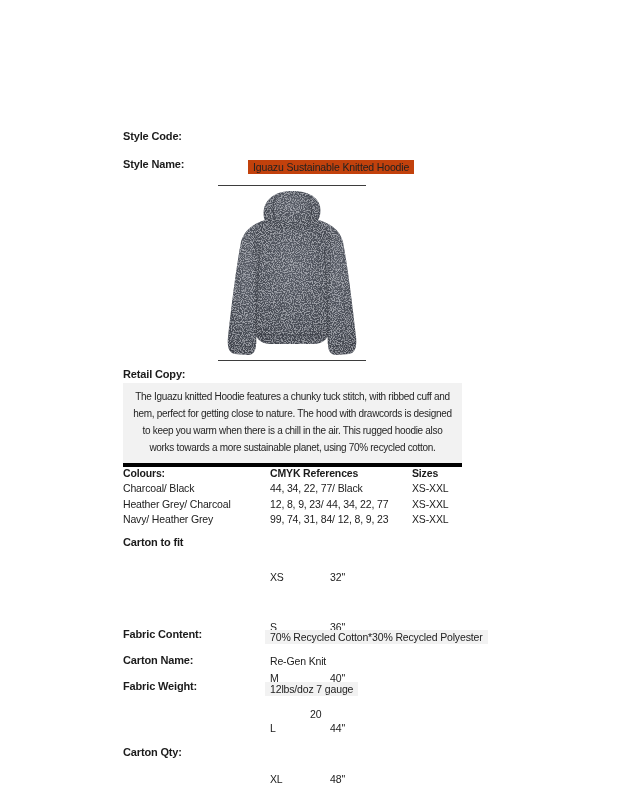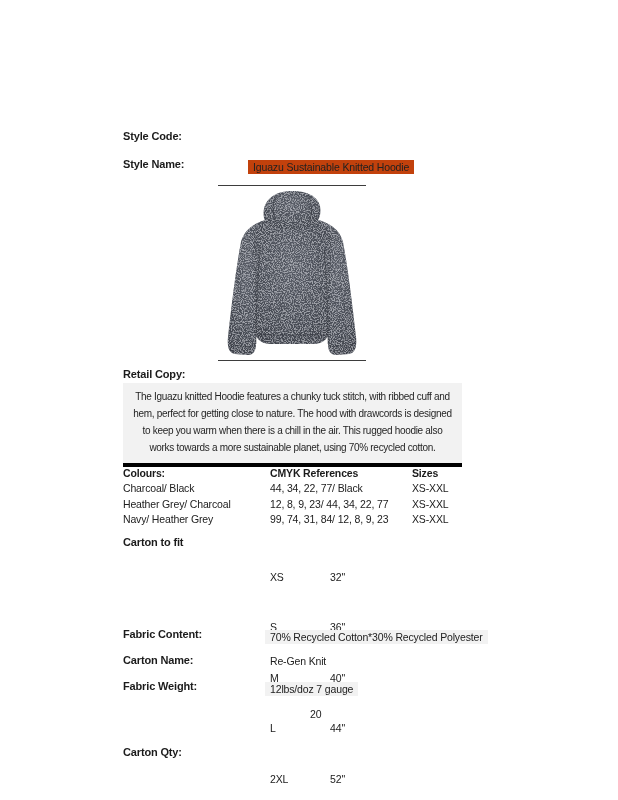--- a/index.html
+++ b/index.html
@@ -124,20 +124,24 @@
     </div>
     <div class="srow">
       <span class="cB val">M</span>
       <span class="cC val">40"</span>
     </div>
     <div class="srow">
       <span class="cB val">L</span>
       <span class="cC val">44"</span>
     </div>
     <div class="srow">
+      <span class="cB val">XL</span>
+      <span class="cC val">48"</span>
+    </div>
+    <div class="srow">
       <span class="cB val">2XL</span>
       <span class="cC val">52"</span>
     </div>
   </div>
 
   <div class="abs lbl" style="left:123px;top:628px;">Fabric Content:</div>
   <div class="abs" style="left:265px;top:627px;">
     <span class="val hl">70% Recycled Cotton*30% Recycled Polyester</span>
   </div>
 

